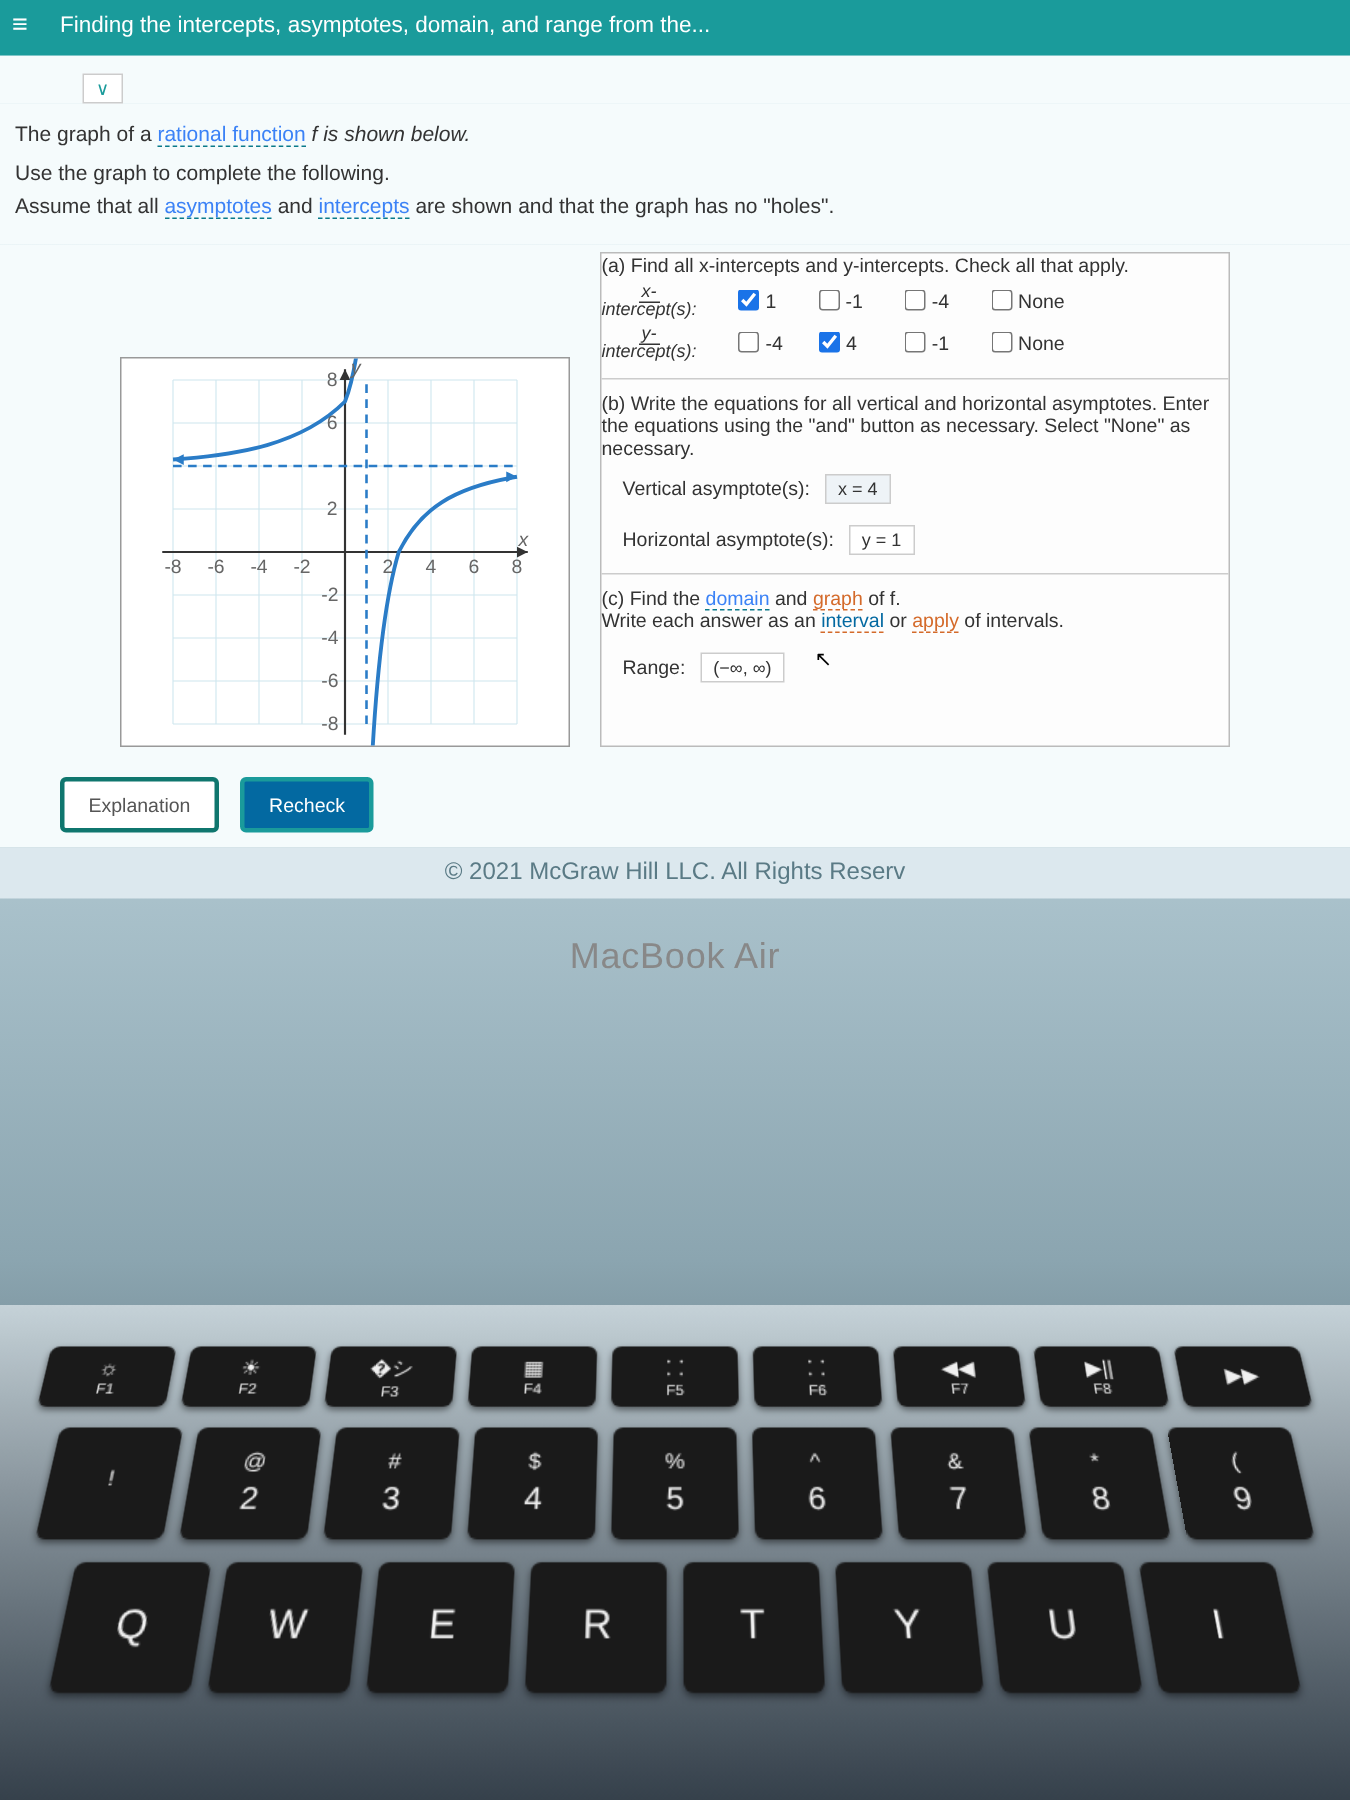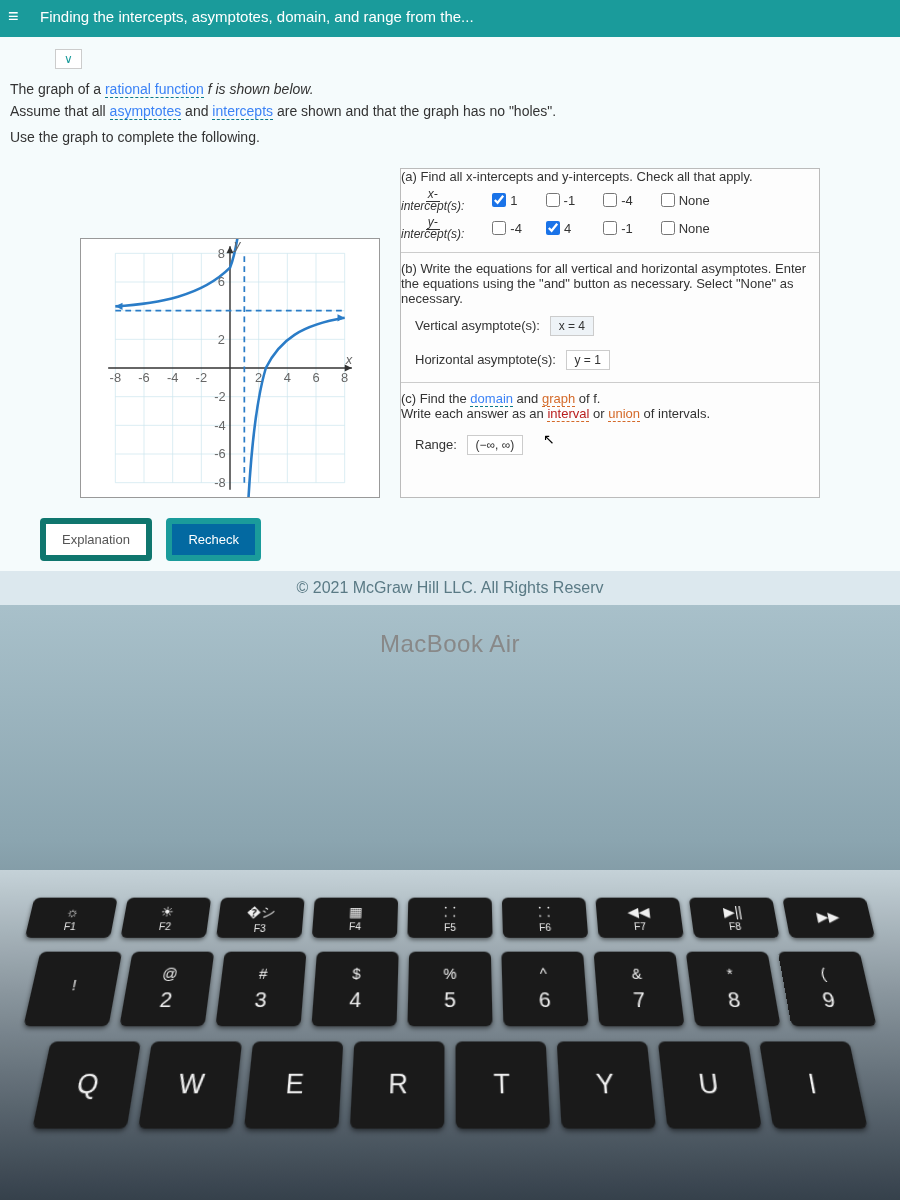--- a/index.html
+++ b/index.html
@@ -88,21 +88,21 @@
     margin-left: 6px;
   }
   hr.sep { border: none; border-top: 1px solid #ccc; margin: 8px 0; }
   .buttons-row {
     padding: 10px 40px;
     background: #f5fbfc;
   }
   .btn {
     display: inline-block;
     padding: 8px 16px;
-    border: 6px solid #0f766e;
+    border: 3px solid #0f766e;
     border-radius: 4px;
     font-size: 13px;
     cursor: pointer;
     margin-right: 10px;
   }
   .btn-exp { background: #fff; color: #555; }
   .btn-check { background: #0369a1; color: white; border-color: #1a9b9b; }
   .copyright {
     text-align: center;
     padding: 8px 10px;
@@ -171,24 +171,24 @@
   <span>Finding the intercepts, asymptotes, domain, and range from the...</span>
 </div>
 <div style="background:#f5fbfc;padding:4px 0 0 0;">
   <span class="dropdown-arrow">∨</span>
 </div>
 
 <div class="problem-area">
   <p>
     <span>The graph of a </span><span class="underline-link">rational function</span><span style="font-style:italic"> f is shown below.</span>
   </p>
+  <p style="margin-top:10px">Use the graph to complete the following.</p>
   <p>
     <span>Assume that all </span><span class="underline-link">asymptotes</span><span> and </span><span class="underline-link">intercepts</span><span> are shown and that the graph has no "holes".</span>
   </p>
-  <p style="margin-top:10px">Use the graph to complete the following.</p>
 </div>
 
 <div class="main-content">
 
   <div class="graph-box">
     <svg viewBox="-9 -9 18 18" preserveAspectRatio="xMidYMid meet">
       <g transform="scale(1,-1)">
 
         <g stroke="#cde6ee" stroke-width="0.05">
           <line x1="-8" y1="-8" x2="-8" y2="8"></line>
@@ -295,21 +295,21 @@
       </div>
       <div style="margin:0 0 6px 14px">
         <span>Horizontal asymptote(s):</span>
         <span class="eq-box" style="background:#fff">y = 1</span>
       </div>
     </div>
     <hr class="sep">
     <div class="section">
       <div>
         <span>(c) Find the </span><span class="underline-link">domain</span><span> and </span><span class="underline-link" style="color:#d46a2a;border-color:#d46a2a">graph</span><span> of f.</span><br>
-        <span>Write each answer as an </span><span class="underline-link" style="color:#b91c1c;border-color:#d46a2a">interval</span><span> or </span><span class="underline-link" style="color:#d46a2a;border-color:#d46a2a">union</span><span> of intervals.</span>
+        <span>Write each answer as an </span><span class="underline-link" style="color:#0369a1;border-color:#d46a2a">interval</span><span> or </span><span class="underline-link" style="color:#d46a2a;border-color:#d46a2a">apply</span><span> of intervals.</span>
       </div>
       <div style="margin:14px 0 0 14px;position:relative">
         <span>Range:</span>
         <span class="interval-box">(−∞, ∞)</span>
         <span class="cursor-arrow" style="left:128px;top:-4px">↖</span>
       </div>
     </div>
   </div>
 </div>
 

